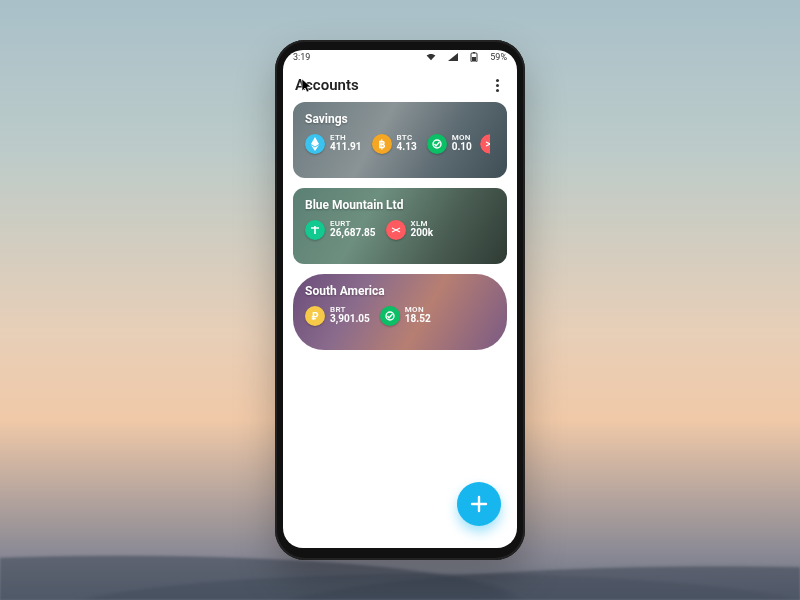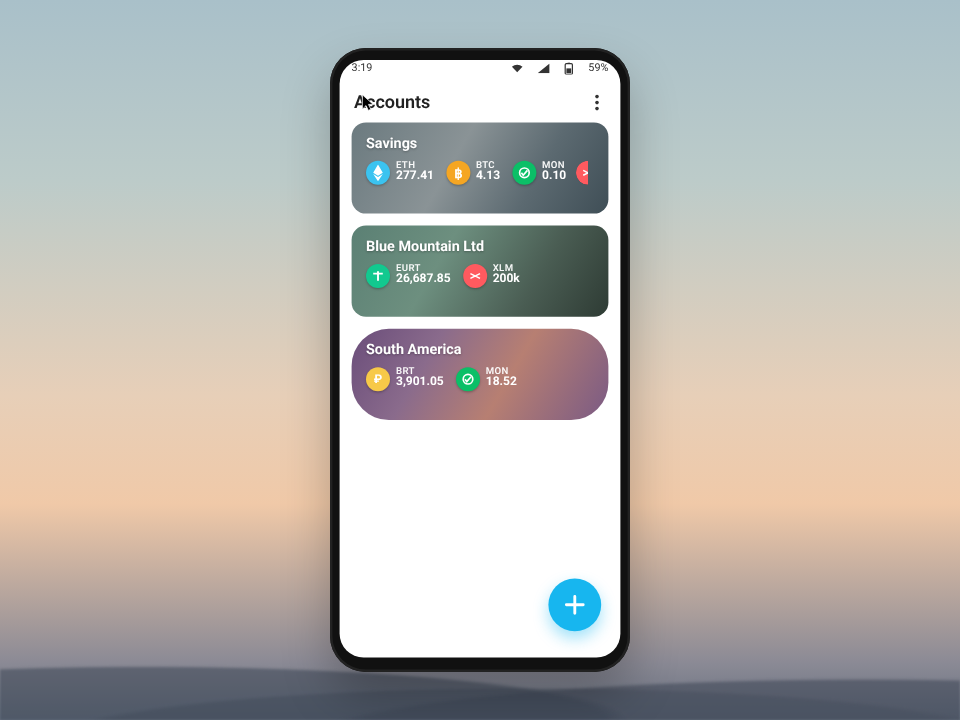--- a/index.html
+++ b/index.html
@@ -58,21 +58,21 @@
   .bal { display:flex; align-items:flex-start; gap:5px; }
   .coin { width:20px; height:20px; border-radius:50%; display:flex; align-items:center; justify-content:center; font-size:10px; font-weight:700; color:#fff; flex-shrink:0; box-shadow: 0 1px 2px rgba(0,0,0,.25);}
   .bal-text { display:flex; flex-direction:column; line-height:1.05;}
   .bal-sym { font-size:8px; font-weight:600; opacity:.95; letter-spacing:.3px;}
   .bal-val { font-size:10px; font-weight:700;}
   .partial-coin { width:10px; height:20px; border-radius: 10px 0 0 10px; overflow:hidden; position:relative; flex-shrink:0; margin-left:-2px;}
   .partial-coin .coin { position:absolute; left:0; top:0;}
 
   
   .bg1 { background: linear-gradient(120deg,#6b7a7f 0%, #8a9396 40%, #5c6a71 70%, #3f4e56 100%); }
-  .bg2 { background: linear-gradient(120deg,#5b8074 0%, #6d8f7f 35%, #4a5d53 70%, #2e3b34 100%); }
+  .bg2 { background: linear-gradient(120deg,#5b8074 0%, #6d8f7f 35%, #4a5d53 70%, #2e3b34 100%); border-radius: 11px; }
   .bg3 { background: linear-gradient(120deg,#6a4d7a 0%, #8a6b8c 30%, #b77f72 60%, #7a5a84 100%); border-radius: 31px; }
 
   .fab {
     position:absolute; right:16px; bottom:22px;
     width:44px; height:44px; border-radius:50%; background:#17b6ef;
     display:flex; align-items:center; justify-content:center;
     box-shadow: 0 6px 12px rgba(23,182,239,.4); cursor:pointer;
   }
   .fab svg { display:block; }
 </style>
@@ -123,21 +123,21 @@
           <div class="card-title">Savings</div>
           <div class="balances">
             <div class="bal">
               <div class="coin" style="background:#3bc3f0">
                 <svg width="10" height="14" viewBox="0 0 10 14">
                     <path d="M5 0 9 7 5 9.5 1 7Z M5 14 9 8 5 10.5 1 8Z" fill="#fff"></path>
                   </svg>
               </div>
               <div class="bal-text">
                 <span class="bal-sym">ETH</span>
-                <span class="bal-val">277.41</span>
+                <span class="bal-val">411.91</span>
               </div>
             </div>
             <div class="bal">
               <div class="coin" style="background:#f5a623">
                 <svg width="10" height="12" viewBox="0 0 10 12">
                     <text x="5" y="10" text-anchor="middle" font-size="11" font-weight="700" fill="#fff">฿</text>
                   </svg>
               </div>
               <div class="bal-text">
                 <span class="bal-sym">BTC</span>

